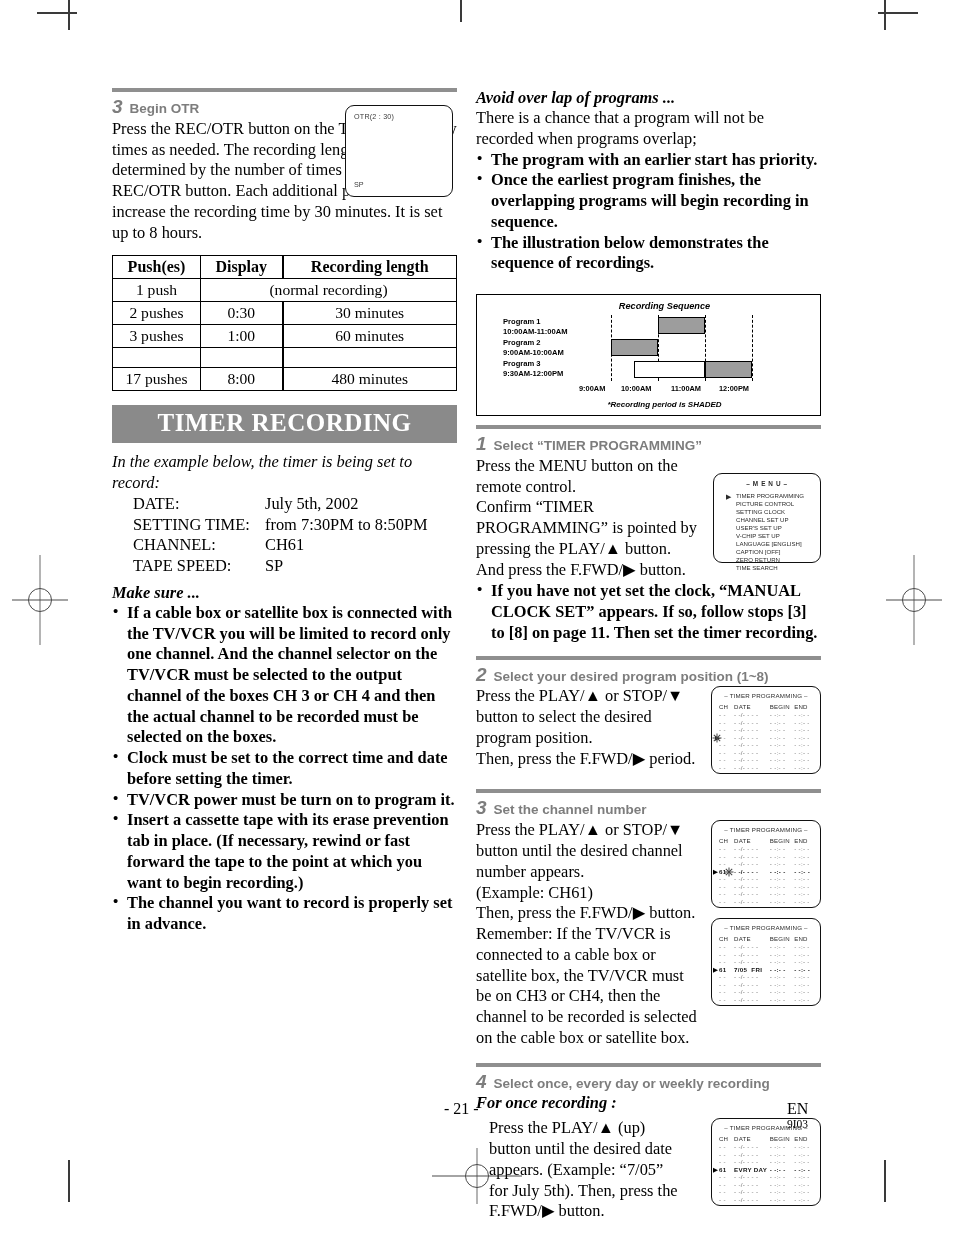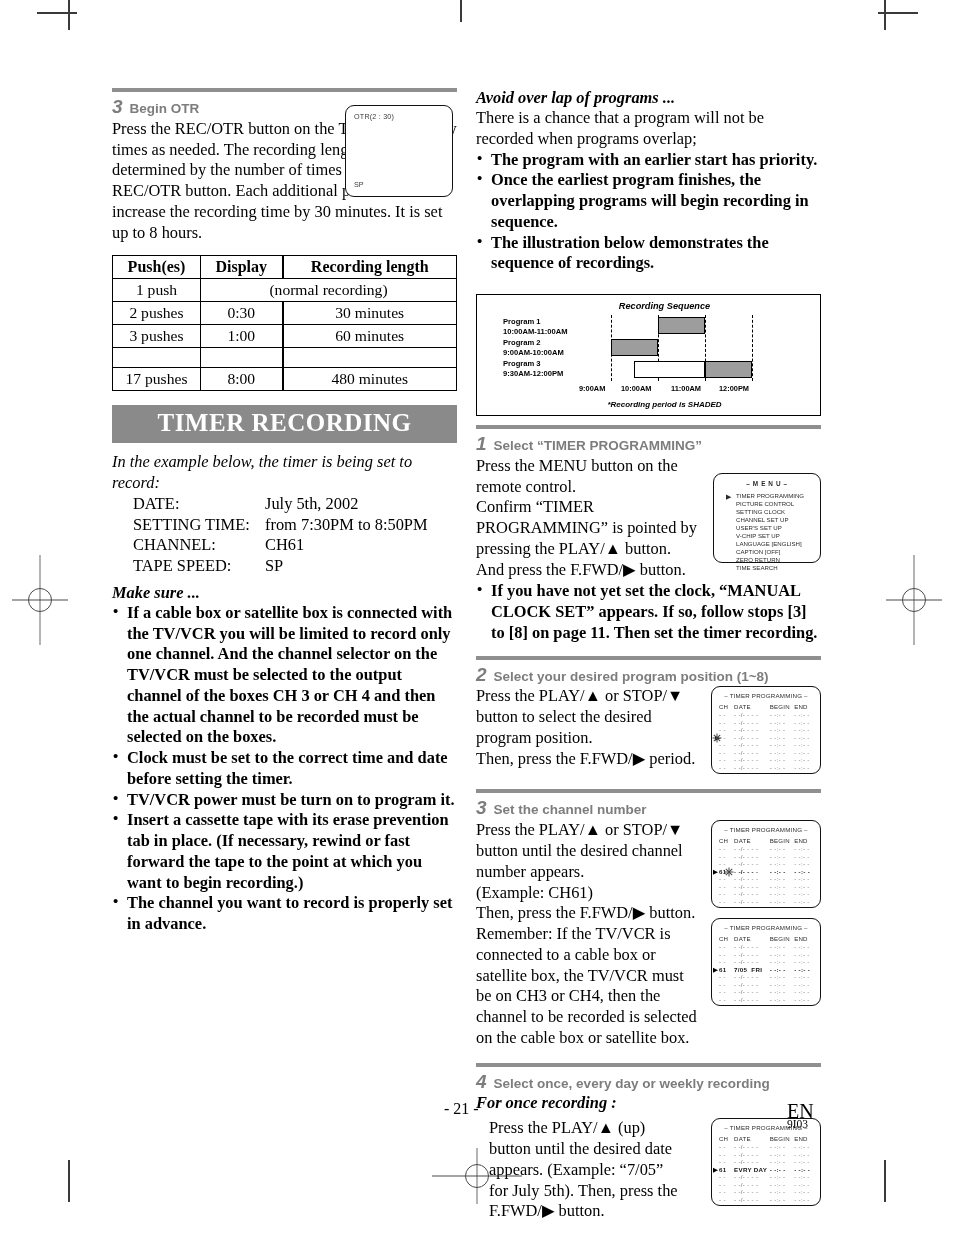--- a/index.html
+++ b/index.html
@@ -173,21 +173,21 @@
   }
 
   
   .tx-img { display: flex; gap: 8px; justify-content: flex-end; }
   .tx-img .tx { flex: 1 1 auto; }
   .tx-img .im { flex: 0 0 auto; }
 
   
   .footer { position: absolute; left: 0; top: 1100px; width: 954px; }
   .pg-no { position: absolute; left: 444px; top: 0; font-size: 16px; }
-  .en { position: absolute; left: 787px; top: 0; font-size: 20px; }
+  .en { position: absolute; left: 787px; top: 0; font-size: 16px; }
   .code { position: absolute; left: 787px; top: 18px; font-size: 11.5px; }
 </style>
 </head>
 <body>
 
 <div class="page">
 
   <div class="crop-mark" style="left:37px; top:12px; width:40px; height:2px;"></div>
   <div class="crop-mark" style="left:460px; top:0px; width:2px; height:22px;"></div>
   <div class="crop-mark" style="left:878px; top:12px; width:40px; height:2px;"></div>

